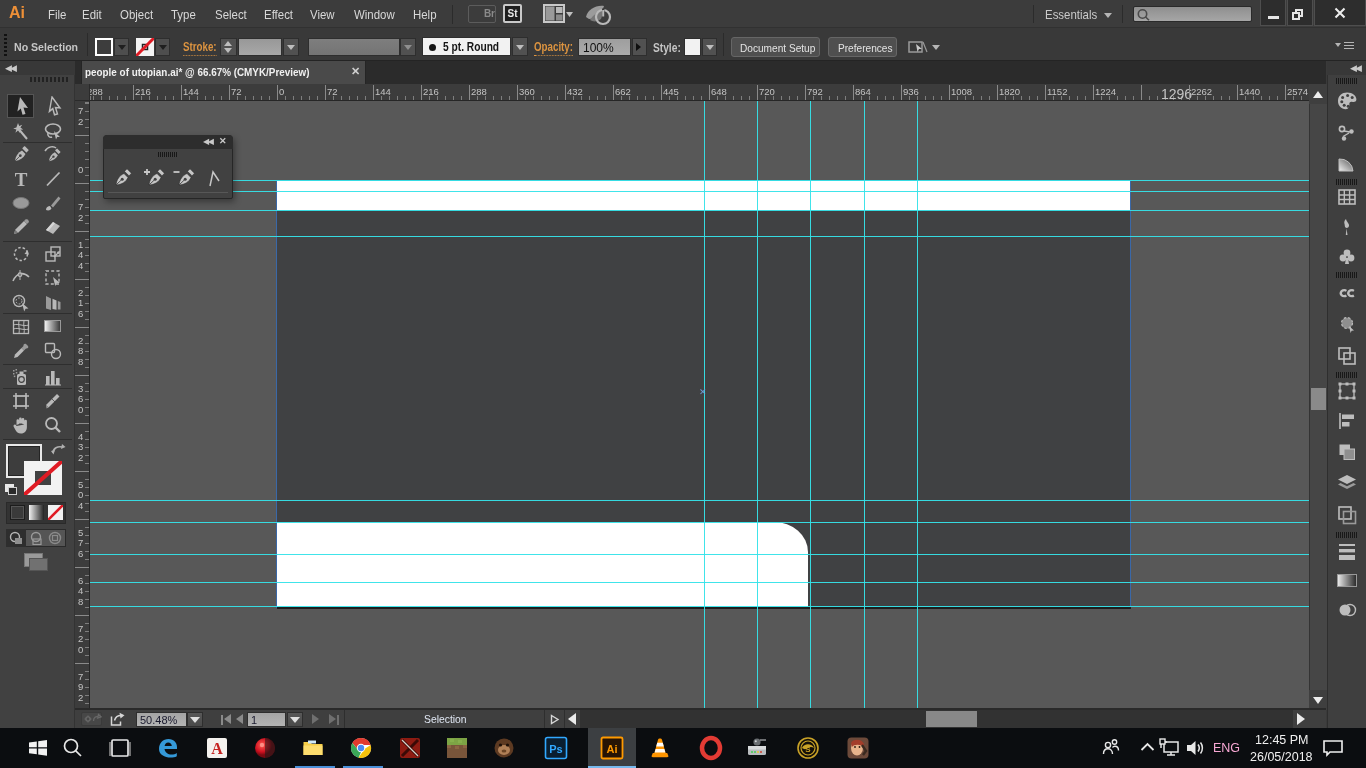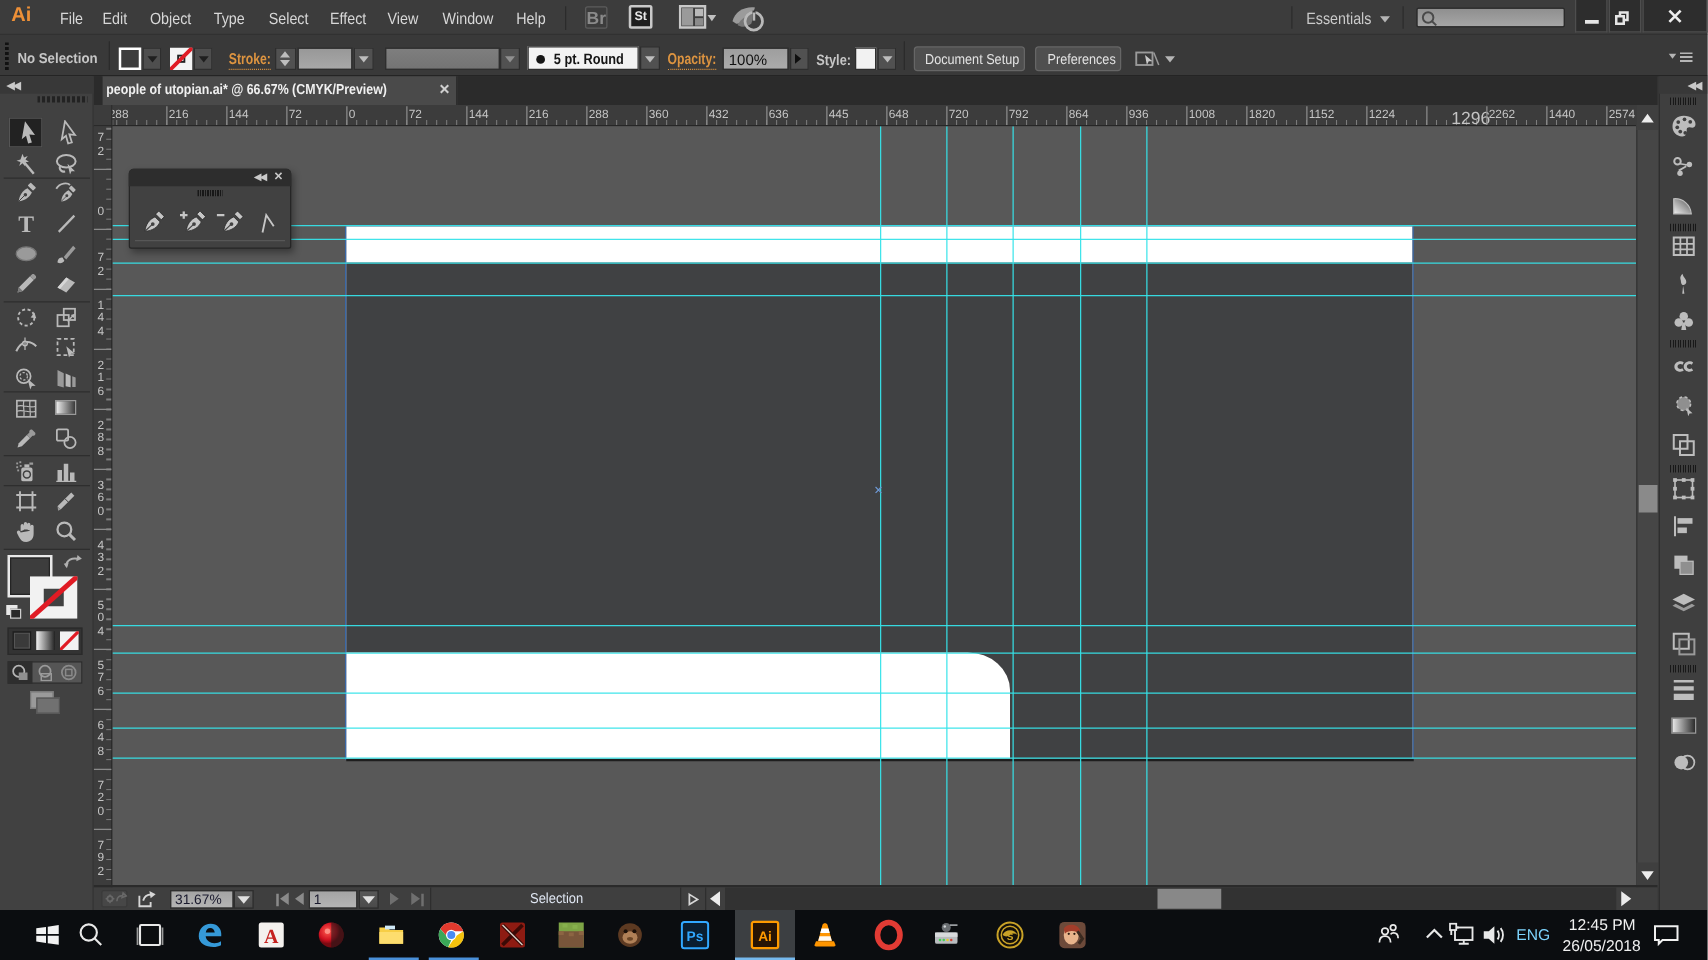--- a/index.html
+++ b/index.html
@@ -16,21 +16,21 @@
 <div class="tx" style="left:48px;top:7px;font-size:13px;color:#d8d8d8;transform:scaleX(0.88);transform-origin:0 0">File</div>
 <div class="tx" style="left:82px;top:7px;font-size:13px;color:#d8d8d8;transform:scaleX(0.88);transform-origin:0 0">Edit</div>
 <div class="tx" style="left:120px;top:7px;font-size:13px;color:#d8d8d8;transform:scaleX(0.88);transform-origin:0 0">Object</div>
 <div class="tx" style="left:171px;top:7px;font-size:13px;color:#d8d8d8;transform:scaleX(0.88);transform-origin:0 0">Type</div>
 <div class="tx" style="left:215px;top:7px;font-size:13px;color:#d8d8d8;transform:scaleX(0.88);transform-origin:0 0">Select</div>
 <div class="tx" style="left:264px;top:7px;font-size:13px;color:#d8d8d8;transform:scaleX(0.88);transform-origin:0 0">Effect</div>
 <div class="tx" style="left:310px;top:7px;font-size:13px;color:#d8d8d8;transform:scaleX(0.88);transform-origin:0 0">View</div>
 <div class="tx" style="left:354px;top:7px;font-size:13px;color:#d8d8d8;transform:scaleX(0.88);transform-origin:0 0">Window</div>
 <div class="tx" style="left:413px;top:7px;font-size:13px;color:#d8d8d8;transform:scaleX(0.88);transform-origin:0 0">Help</div>
 <div class="abs" style="left:452px;top:5px;width:1px;height:19px;background:#2b2b2b"></div>
-<div class="abs" style="left:468px;top:5px;width:18px;height:18px;border:1px solid #5c5c5c;border-radius:2px;color:#8a8a8a;font-size:14px;font-weight:bold;text-align:center;line-height:16px">Br</div>
+<div class="abs" style="left:468px;top:5px;width:28px;height:18px;border:1px solid #5c5c5c;border-radius:2px;color:#8a8a8a;font-size:10px;font-weight:bold;text-align:right;line-height:16px">Br</div>
 <div class="abs" style="left:503px;top:4px;width:19px;height:19px;border:2px solid #c9c9c9;border-radius:2px;background:#1e1e1e;color:#e8e8e8;font-size:10px;font-weight:bold;text-align:center;line-height:15px">St</div>
 <svg style="left:543px;top:4px" width="30" height="20" viewBox="0 0 30 20">
 <rect x="1" y="1" width="20" height="17" fill="none" stroke="#c8c8c8" stroke-width="2"></rect>
 <rect x="2.5" y="2.5" width="9" height="14" fill="#9a9a9a"></rect>
 <rect x="13" y="3" width="6.5" height="6" fill="#b9b9b9"></rect>
 <rect x="13" y="10.5" width="6.5" height="6" fill="#8b8b8b"></rect>
 <path d="M23 8 l7 0 -3.5 5 z" fill="#c0c0c0"></path>
 </svg>
 <svg style="left:584px;top:3px" width="30" height="23" viewBox="0 0 30 23">
 <path d="M2 14 C4 6 12 2 20 3 C18 10 12 16 5 16 Z" fill="#9b9b9b"></path>
@@ -315,21 +315,21 @@
 <div class="tx" style="left:285px;top:2px;font-size:9.5px;color:#c4c4c4">144</div>
 <div class="abs" style="left:331px;top:1px;width:1px;height:16px;background:#8a8a8a"></div>
 <div class="tx" style="left:333px;top:2px;font-size:9.5px;color:#c4c4c4">216</div>
 <div class="abs" style="left:379px;top:1px;width:1px;height:16px;background:#8a8a8a"></div>
 <div class="tx" style="left:381px;top:2px;font-size:9.5px;color:#c4c4c4">288</div>
 <div class="abs" style="left:427px;top:1px;width:1px;height:16px;background:#8a8a8a"></div>
 <div class="tx" style="left:429px;top:2px;font-size:9.5px;color:#c4c4c4">360</div>
 <div class="abs" style="left:475px;top:1px;width:1px;height:16px;background:#8a8a8a"></div>
 <div class="tx" style="left:477px;top:2px;font-size:9.5px;color:#c4c4c4">432</div>
 <div class="abs" style="left:523px;top:1px;width:1px;height:16px;background:#8a8a8a"></div>
-<div class="tx" style="left:525px;top:2px;font-size:9.5px;color:#c4c4c4">636</div>
+<div class="tx" style="left:525px;top:2px;font-size:9.5px;color:#c4c4c4">662</div>
 <div class="abs" style="left:571px;top:1px;width:1px;height:16px;background:#8a8a8a"></div>
 <div class="tx" style="left:573px;top:2px;font-size:9.5px;color:#c4c4c4">445</div>
 <div class="abs" style="left:619px;top:1px;width:1px;height:16px;background:#8a8a8a"></div>
 <div class="tx" style="left:621px;top:2px;font-size:9.5px;color:#c4c4c4">648</div>
 <div class="abs" style="left:667px;top:1px;width:1px;height:16px;background:#8a8a8a"></div>
 <div class="tx" style="left:669px;top:2px;font-size:9.5px;color:#c4c4c4">720</div>
 <div class="abs" style="left:715px;top:1px;width:1px;height:16px;background:#8a8a8a"></div>
 <div class="tx" style="left:717px;top:2px;font-size:9.5px;color:#c4c4c4">792</div>
 <div class="abs" style="left:763px;top:1px;width:1px;height:16px;background:#8a8a8a"></div>
 <div class="tx" style="left:765px;top:2px;font-size:9.5px;color:#c4c4c4">864</div>
@@ -552,21 +552,21 @@
         <path d="M5 2.5 V4 M5 8 V9.5 M1.5 6 H3 M7 6 H8.5"></path>
       </g>
 <path d="M10.5 8 C10.5 4.5 13 3 15.5 4 M15.5 1.5 l2.5 2.3 -3.3 1.2 z" fill="none" stroke="#686868" stroke-width="1.3"></path>
     </svg>
 <svg style="left:110px;top:712px" width="16" height="15" viewBox="0 0 16 15">
 <path d="M1.5 4.5 V13 H10.5 V9.5" fill="none" stroke="#d6d6d6" stroke-width="1.5"></path>
 <path d="M4.5 8.5 C5.5 5 8 3.6 11 3.6" fill="none" stroke="#d6d6d6" stroke-width="1.5"></path>
 <path d="M9.5 0.8 L14.5 3.3 L10.5 6.6 Z" fill="#d6d6d6"></path>
     </svg>
 <div class="abs" style="left:136px;top:712px;width:51px;height:15px;background:linear-gradient(#a4a4a4,#b4b4b4);border:1px solid #2e2e2e"></div>
-<div class="tx" style="left:140px;top:714px;font-size:11px;color:#1a1a2e">31.67%</div>
+<div class="tx" style="left:140px;top:714px;font-size:11px;color:#1a1a2e">50.48%</div>
 <div class="abs" style="left:187px;top:712px;width:16px;height:15px;background:linear-gradient(#585858,#4a4a4a);border:1px solid #2e2e2e"></div>
 <div class="abs" style="left:189.5px;top:717px;width:0;height:0;border-left:5.5px solid transparent;border-right:5.5px solid transparent;border-top:6.5px solid #e0e0e0"></div>
 <div class="abs" style="left:221px;top:714.5px;width:2px;height:10px;background:#8a8a8a"></div>
 <div class="abs" style="left:223.5px;top:714px;width:0;height:0;border-top:5.5px solid transparent;border-bottom:5.5px solid transparent;border-right:7px solid #8a8a8a"></div>
 <div class="abs" style="left:236px;top:714px;width:0;height:0;border-top:5.5px solid transparent;border-bottom:5.5px solid transparent;border-right:7px solid #8a8a8a"></div>
 <div class="abs" style="left:247px;top:712px;width:39px;height:15px;background:linear-gradient(#a4a4a4,#b4b4b4);border:1px solid #2e2e2e"></div>
 <div class="tx" style="left:251px;top:714px;font-size:11px;color:#1a1a2e">1</div>
 <div class="abs" style="left:287px;top:712px;width:16px;height:15px;background:linear-gradient(#585858,#4a4a4a);border:1px solid #2e2e2e"></div>
 <div class="abs" style="left:289.5px;top:717px;width:0;height:0;border-left:5.5px solid transparent;border-right:5.5px solid transparent;border-top:6.5px solid #e0e0e0"></div>
 <div class="abs" style="left:312px;top:714px;width:0;height:0;border-top:5.5px solid transparent;border-bottom:5.5px solid transparent;border-left:7px solid #6f6f6f"></div>
@@ -720,18 +720,18 @@
       <rect x="7" y="7" width="14" height="10" fill="none" stroke="#e8e8e8" stroke-width="1.5"></rect>
       <path d="M14 17 V20 M10 20 H18" stroke="#e8e8e8" stroke-width="1.5"></path>
       <path d="M4 13 V7 L10 7" fill="none" stroke="#e8e8e8" stroke-width="1.5"></path>
       <path d="M4 7 l2.5 0 M4 7 l0 2.5" stroke="#e8e8e8" stroke-width="1.5"></path>
       <rect x="3" y="4" width="5" height="5" fill="#0b0d10" stroke="#e8e8e8" stroke-width="1.4"></rect>
     </svg>
 <svg style="left:1182px;top:735px" width="26" height="26" viewBox="0 0 26 26">
       <path d="M5 10 H9 L13.5 6 V20 L9 16 H5 Z" fill="#e8e8e8"></path>
       <path d="M16 9.5 C17.5 11.5 17.5 14.5 16 16.5 M18.5 7.5 C21 10.5 21 15.5 18.5 18.5" fill="none" stroke="#e8e8e8" stroke-width="1.5"></path>
     </svg>
-<div class="tx" style="left:1213px;top:741px;font-size:12.5px;color:#7dd3fc">ENG</div>
+<div class="tx" style="left:1213px;top:741px;font-size:12.5px;color:#f9a8d4">ENG</div>
 <div class="tx" style="left:1255px;top:733px;font-size:12.5px;color:#f0f0f0">12:45 PM</div>
 <div class="tx" style="left:1250px;top:750px;font-size:12.5px;color:#f0f0f0">26/05/2018</div>
 <svg style="left:1322px;top:739px" width="22" height="19" viewBox="0 0 22 19">
 <path d="M2 2 H20 V13 H8 L5 16 V13 H2 Z" fill="none" stroke="#f0f0f0" stroke-width="1.6"></path>
     </svg>
 </div>
 </body></html>

